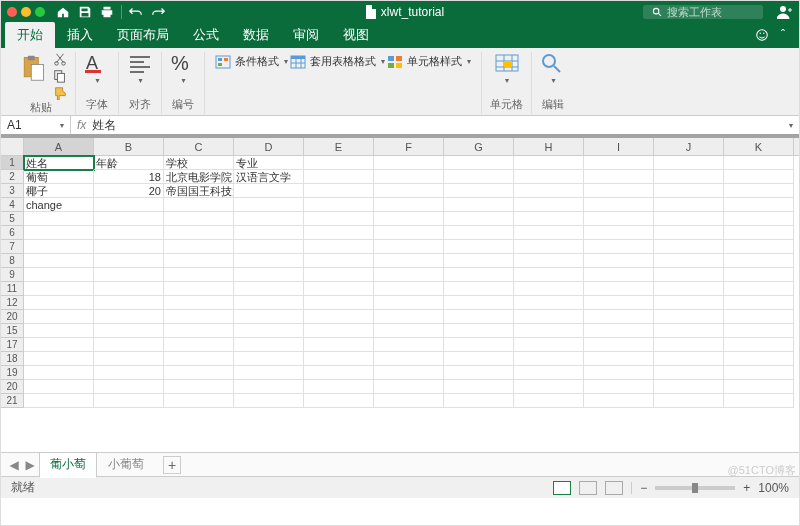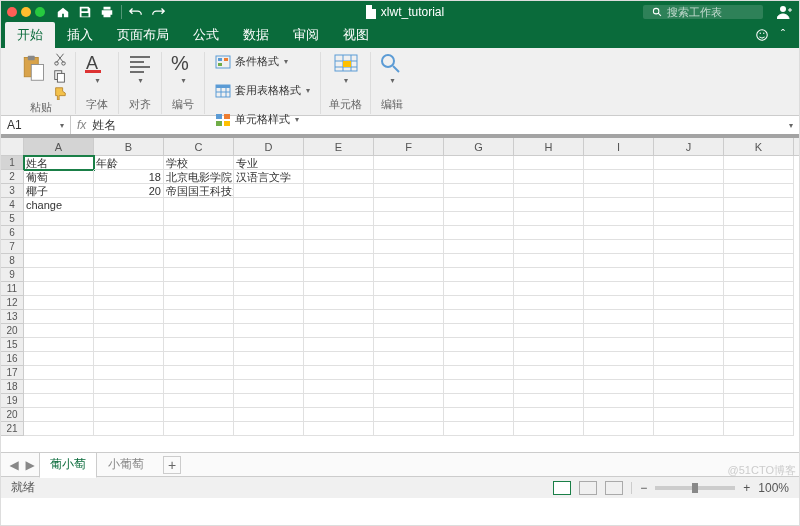--- a/index.html
+++ b/index.html
@@ -22,21 +22,21 @@
 .rgroup{display:flex;flex-direction:column;align-items:center;padding:0 8px;border-right:1px solid #ddd;height:62px;justify-content:space-between;}
 .rgroup:last-child{border-right:none;}
 .rgroup-top{display:flex;align-items:flex-start;flex:1;}
 .rgroup-label{font-size:11px;color:#666;padding-bottom:2px;}
 .big-btn{display:flex;flex-direction:column;align-items:center;gap:2px;cursor:pointer;padding:2px 4px;}
 .paste-ico{width:28px;height:28px;}
 .small-col{display:flex;flex-direction:column;gap:3px;margin-left:2px;}
 .sm-ico{width:14px;height:14px;cursor:pointer;}
 .med-btn{display:flex;flex-direction:column;align-items:center;cursor:pointer;gap:2px;}
 .med-ico{width:26px;height:22px;}
-.stack{display:flex;flex-direction:column;gap:14px;font-size:11px;}
+.stack{display:flex;flex-direction:row;gap:2px;font-size:11px;}
 .stack-item{display:flex;align-items:center;gap:4px;cursor:pointer;white-space:nowrap;}
 .dd{font-size:8px;color:#666;margin-left:1px;}
 .formula-bar{height:22px;background:#fff;border-bottom:4px solid #a3a3a3;display:flex;align-items:center;font-size:12px;}
 .name-box{width:70px;padding:0 6px;border-right:1px solid #ccc;height:100%;display:flex;align-items:center;justify-content:space-between;}
 .fx-area{display:flex;align-items:center;padding:0 6px;gap:6px;flex:1;}
 .fx-lbl{font-style:italic;color:#888;font-size:12px;}
 .grid-area{position:relative;height:314px;overflow:hidden;background:#fff;}
 .col-headers{display:flex;height:18px;background:#eee;border-bottom:1px solid #ccc;}
 .corner{width:23px;border-right:1px solid #ccc;background:#eee;}
 .ch{width:70px;text-align:center;font-size:11px;color:#555;border-right:1px solid #ccc;line-height:18px;cursor:pointer;}
@@ -433,63 +433,35 @@
         <div class="cell"></div>
         <div class="cell"></div>
         <div class="cell"></div>
         <div class="cell"></div>
         <div class="cell"></div>
         <div class="cell"></div>
         <div class="cell"></div>
         <div class="cell"></div>
       </div>
       <div class="row">
-        <div class="rh">13</div>
-        <div class="cell"></div>
-        <div class="cell"></div>
-        <div class="cell"></div>
-        <div class="cell"></div>
-        <div class="cell"></div>
-        <div class="cell"></div>
-        <div class="cell"></div>
-        <div class="cell"></div>
-        <div class="cell"></div>
-        <div class="cell"></div>
-        <div class="cell"></div>
-      </div>
-      <div class="row">
         <div class="rh">20</div>
         <div class="cell"></div>
         <div class="cell"></div>
         <div class="cell"></div>
         <div class="cell"></div>
         <div class="cell"></div>
         <div class="cell"></div>
         <div class="cell"></div>
         <div class="cell"></div>
         <div class="cell"></div>
         <div class="cell"></div>
         <div class="cell"></div>
       </div>
       <div class="row">
         <div class="rh">15</div>
-        <div class="cell"></div>
-        <div class="cell"></div>
-        <div class="cell"></div>
-        <div class="cell"></div>
-        <div class="cell"></div>
-        <div class="cell"></div>
-        <div class="cell"></div>
-        <div class="cell"></div>
-        <div class="cell"></div>
-        <div class="cell"></div>
-        <div class="cell"></div>
-      </div>
-      <div class="row">
-        <div class="rh">16</div>
         <div class="cell"></div>
         <div class="cell"></div>
         <div class="cell"></div>
         <div class="cell"></div>
         <div class="cell"></div>
         <div class="cell"></div>
         <div class="cell"></div>
         <div class="cell"></div>
         <div class="cell"></div>
         <div class="cell"></div>

